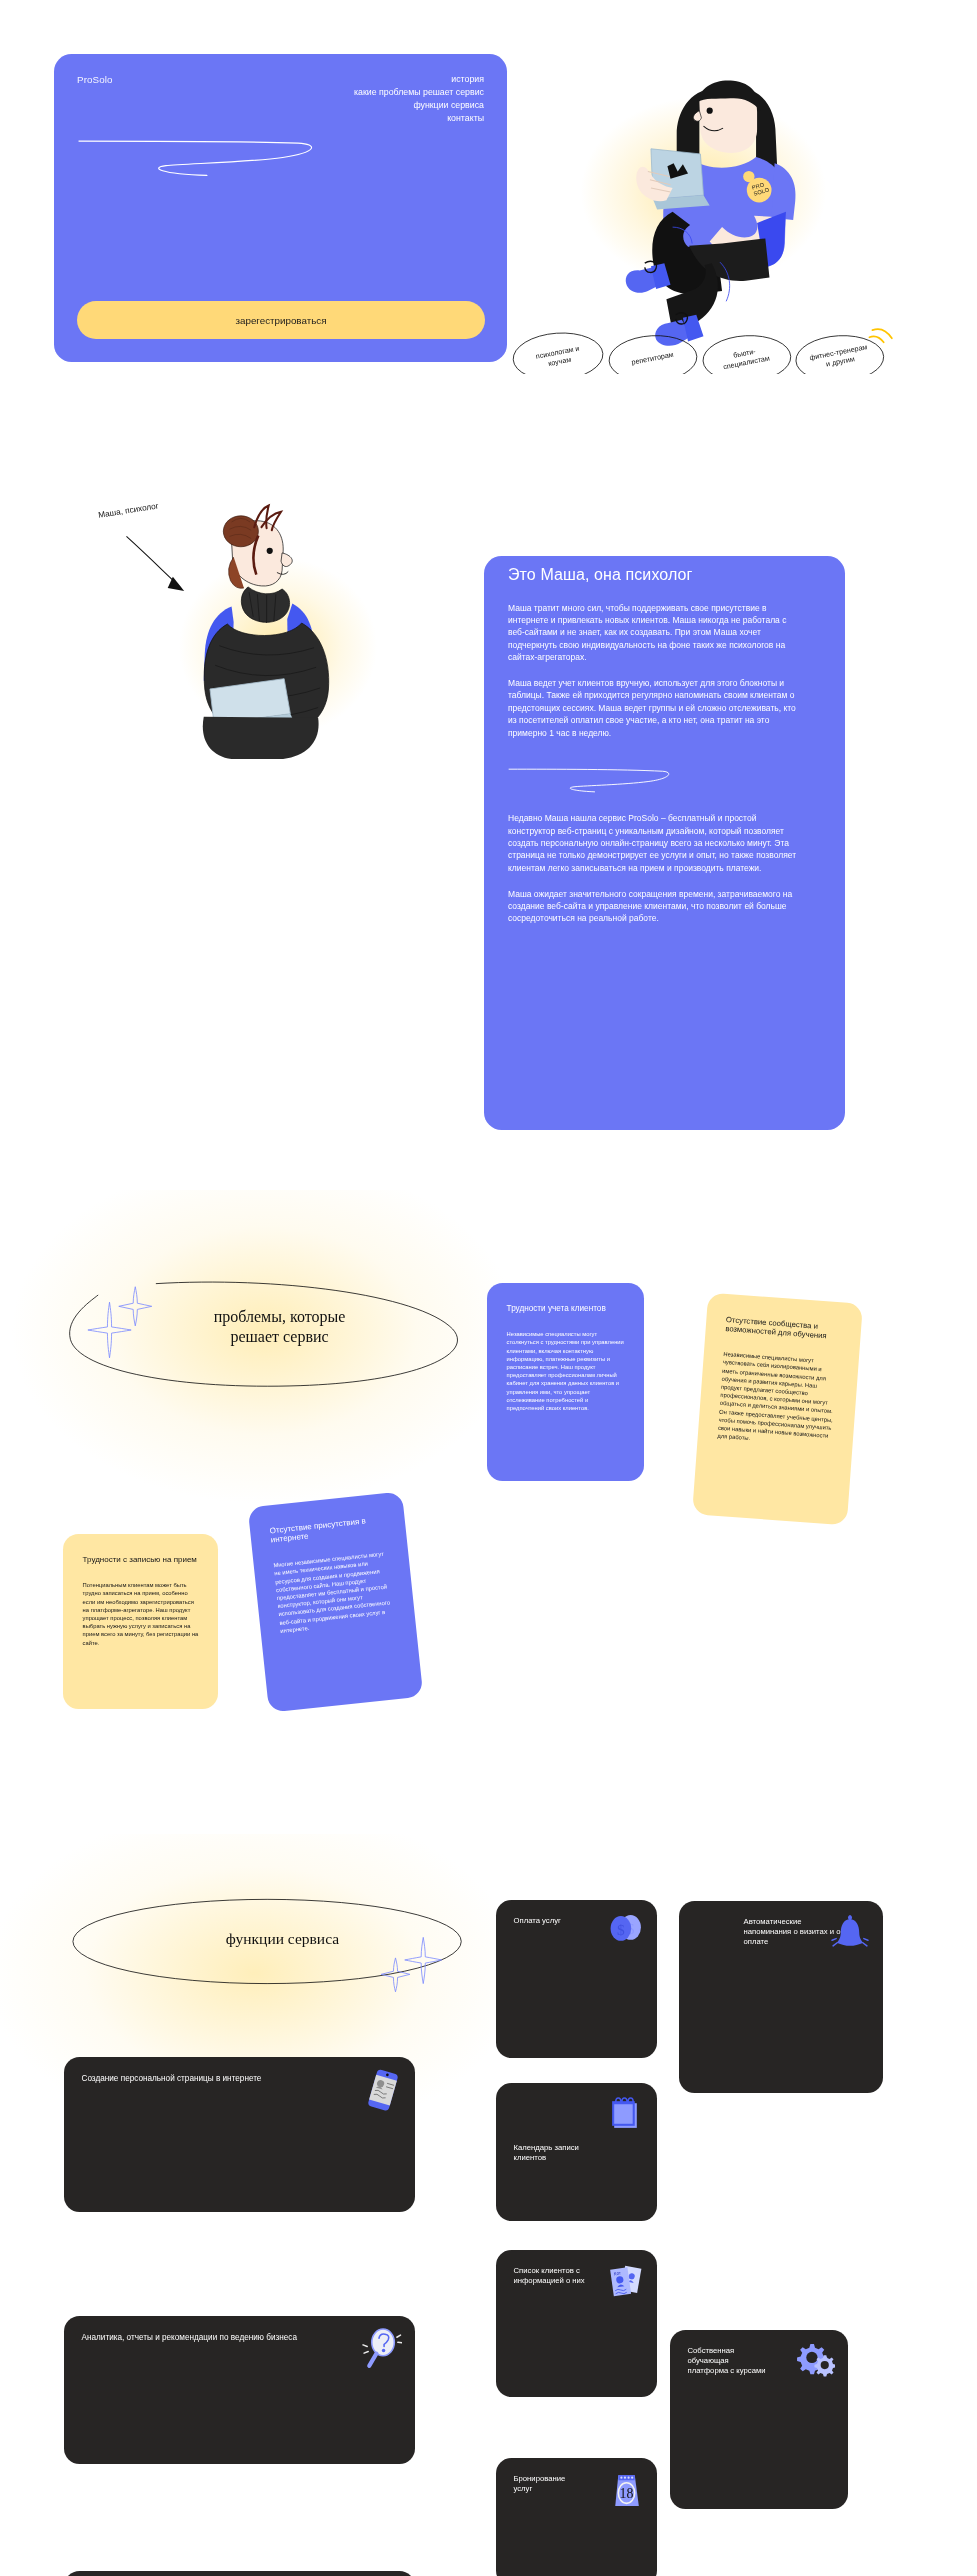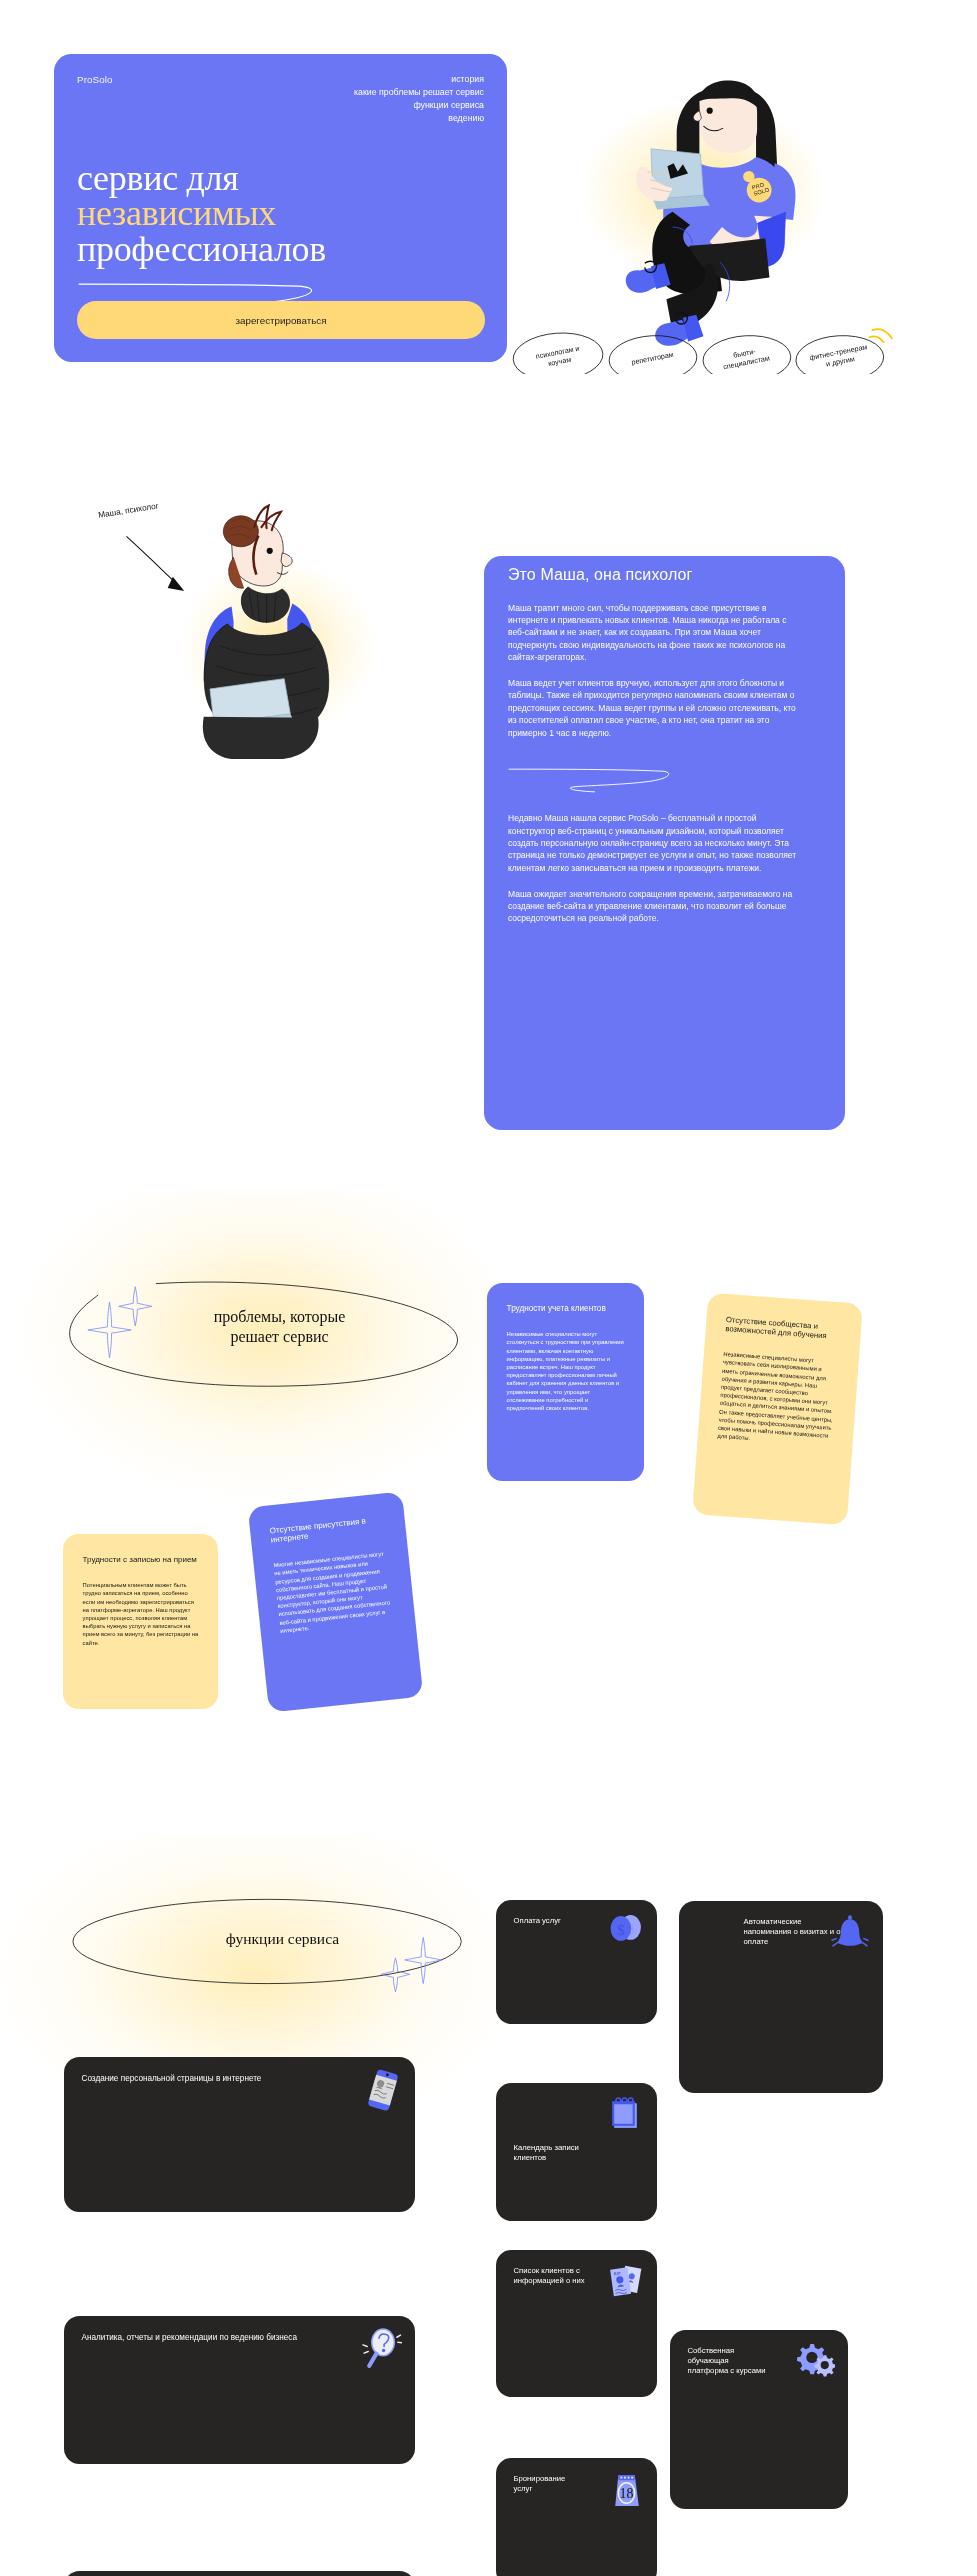--- a/index.html
+++ b/index.html
@@ -89,29 +89,24 @@
 
 <div class="page">
 
   <section class="hero">
     <div class="hero-top">
       <div class="brand">ProSolo</div>
       <nav class="navlist">
         <a href="#">история</a>
         <a href="#">какие проблемы решает сервис</a>
         <a href="#">функции сервиса</a>
-        <a href="#">ведению</a>
+        <a href="#">контакты</a>
       </nav>
     </div>
 
-    <h1 class="hero-title">
-      <span>сервис для</span><br>
-      <span class="accent">независимых</span><br>
-      <span>профессионалов</span>
-    </h1>
 
     <svg class="squiggle" viewBox="0 0 520 84">
       <path d="M2 6 C120 6 300 6 430 10 C470 12 468 28 400 38 C330 48 205 50 172 54 C140 58 160 70 252 73" fill="none" stroke="#ffffff" stroke-width="2.2" stroke-linecap="round"></path>
     </svg>
 
     <button class="cta">зарегестрироваться</button>
   </section>
 
   <div class="hero-illu">
     <div class="glow"></div>
@@ -282,21 +277,21 @@
     <svg width="443" height="113" viewBox="0 0 860 220" style="position:absolute;left:0;top:0;">
       <ellipse cx="400" cy="108" rx="378" ry="82" fill="none" stroke="#111" stroke-width="1.6"></ellipse>
       <g stroke="#7d8bff" stroke-width="1.6" fill="none">
         <path d="M700 138 C700 124 702 112 704 100 C706 112 708 124 708 138 C720 140 730 142 740 144 C730 146 720 148 708 150 C708 166 706 178 704 190 C702 178 700 166 700 150 C688 148 678 146 668 144 C678 142 688 140 700 138 Z"></path>
         <path d="M646 166 C646 156 648 148 650 140 C652 148 654 156 654 166 C662 168 670 170 678 172 C670 174 662 176 654 178 C654 190 652 198 650 206 C648 198 646 190 646 178 C638 176 630 174 622 172 C630 170 638 168 646 166 Z"></path>
       </g>
     </svg>
     <div class="ell-text" style="top:44px;left:0;font-size:15.5px;">функции сервиса</div>
   </div>
 
-  <div class="fcard" style="left:496px;top:1900px;width:161px;height:124px;">
+  <div class="fcard" style="left:496px;top:1900px;width:161px;height:158px;">
     <div class="ftitle">Оплата услуг</div>
     <svg class="ficon" width="37" height="37" viewBox="0 0 72 72">
       <ellipse cx="46" cy="30" rx="20" ry="24" fill="#9aa5ff"></ellipse>
       <text x="46" y="42" text-anchor="middle" font-size="30" fill="#8d99ff" font-family="Liberation Serif, serif">$</text>
       <ellipse cx="27" cy="32" rx="20" ry="24" fill="#5566f2"></ellipse>
       <text x="27" y="44" text-anchor="middle" font-size="30" fill="#3f50e0" font-family="Liberation Serif, serif">$</text>
     </svg>
   </div>
 
   <div class="fcard" style="left:679px;top:1901px;width:204px;height:192px;">

